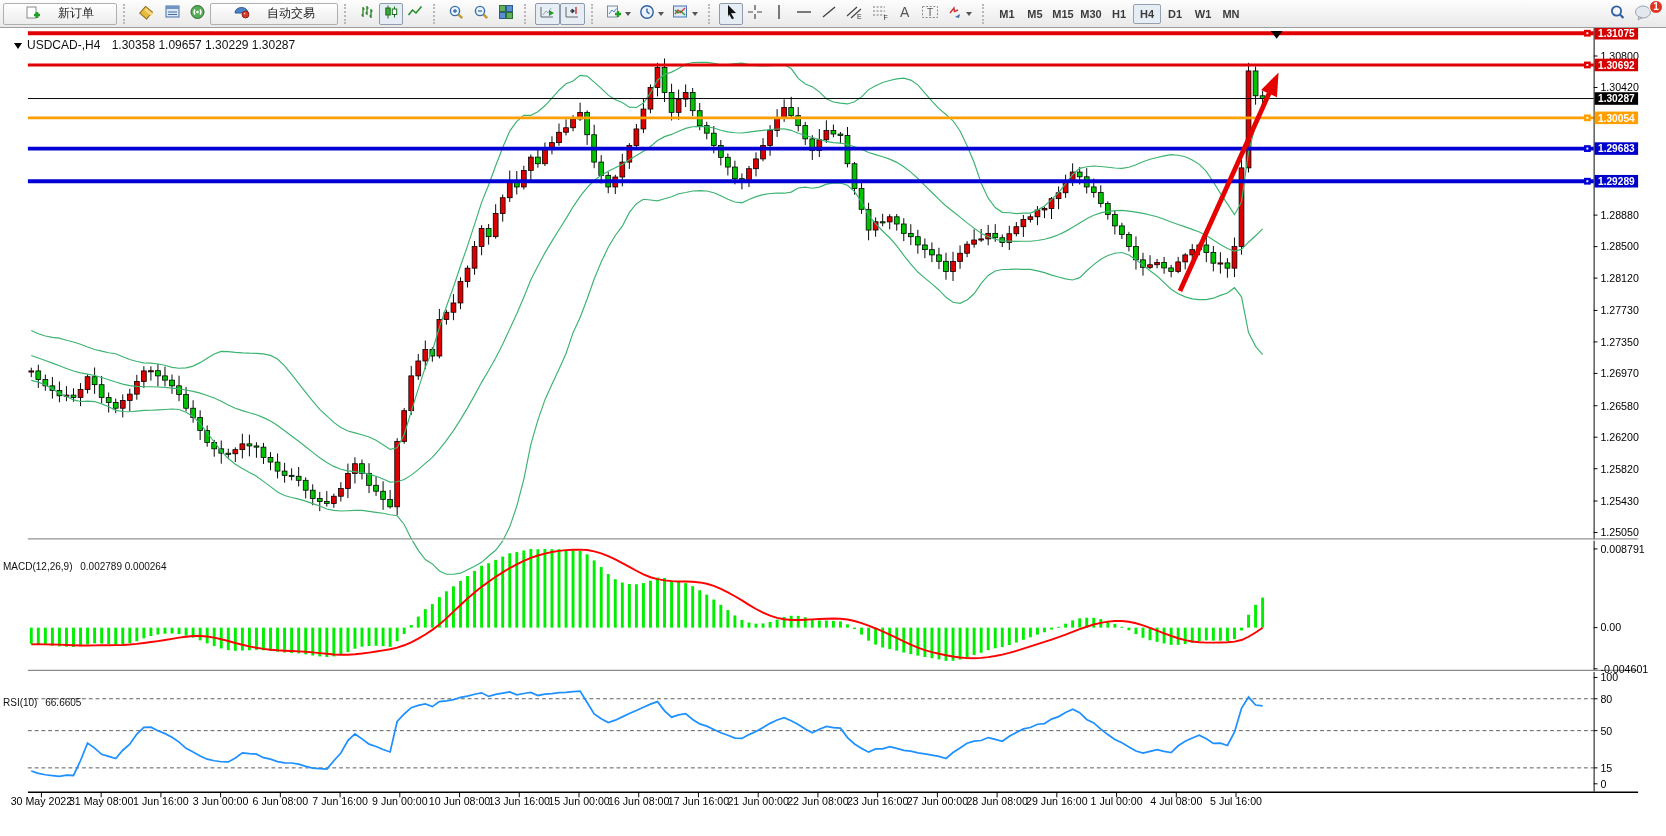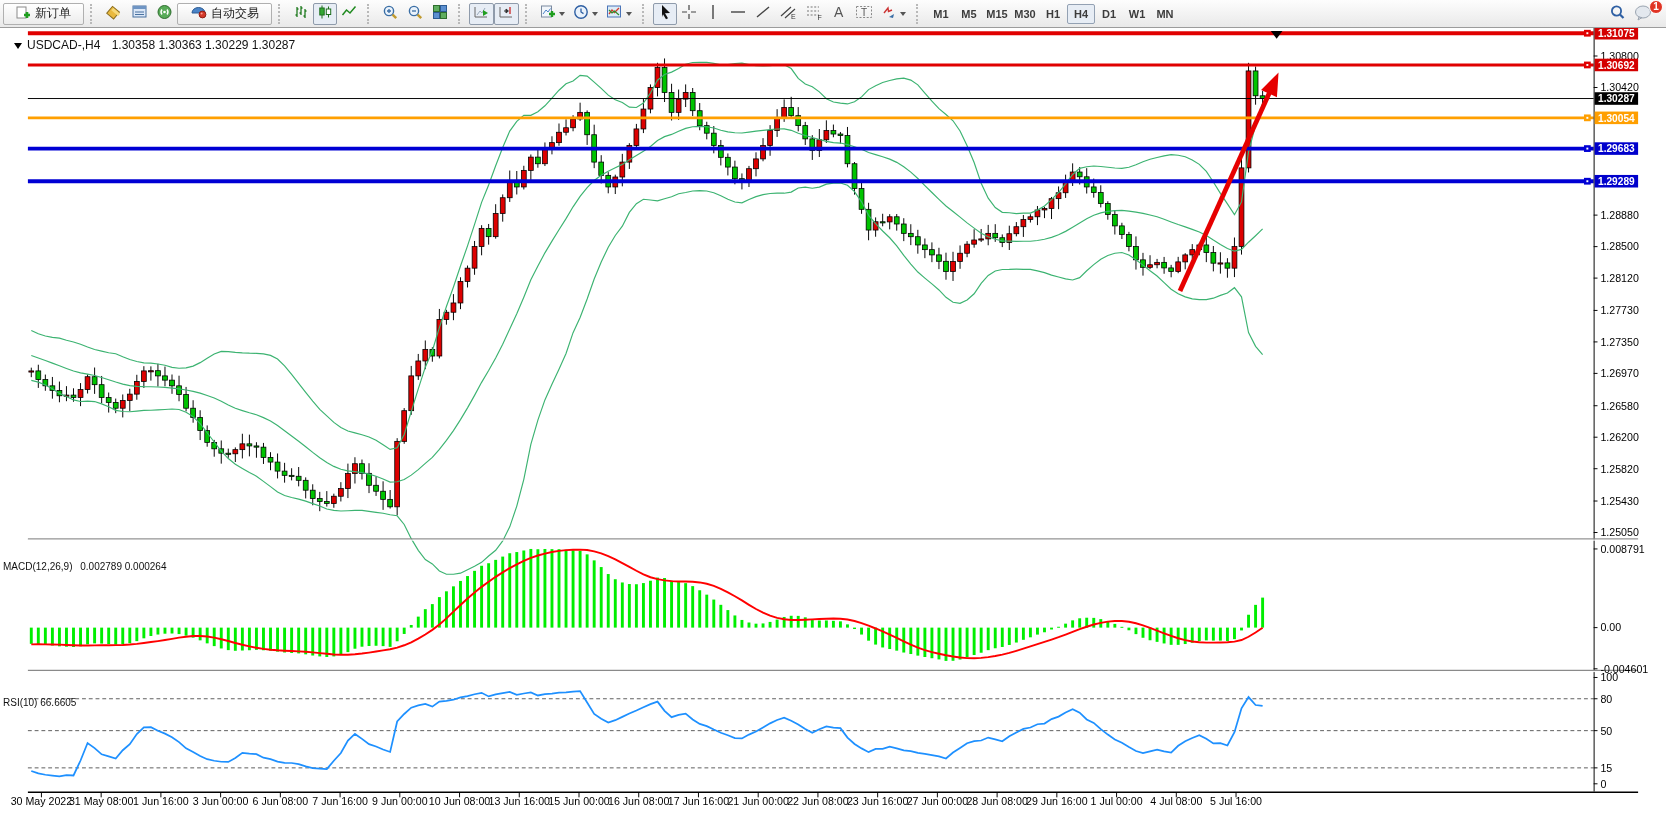--- a/index.html
+++ b/index.html
@@ -1,19 +1,19 @@
 <!DOCTYPE html>
 <html><head>
 <meta charset="utf-8">
 <style>
 *{box-sizing:border-box;margin:0;padding:0}
 html,body{width:1666px;height:836px;overflow:hidden;background:#fff;font-family:"Liberation Sans",sans-serif;position:relative}
 .toolbar{position:absolute;top:0;left:0;width:1666px;height:28px;background:linear-gradient(#fdfdfd,#e9e9e9);border-bottom:1px solid #9c9c9c;display:flex;align-items:center;padding:0 3px;z-index:5}
 .tbtn{height:22px;min-width:24px;display:flex;align-items:center;justify-content:center;padding:0 3px;border:1px solid transparent;border-radius:2px;color:#222;font-size:12px;white-space:nowrap}
-.tbtn.textbtn{padding:0 12px;gap:4px;border:1px solid #b0b0b0;background:linear-gradient(#ffffff,#ececec)}
+.tbtn.textbtn{padding:0 22px;gap:17px;border:1px solid #b0b0b0;background:linear-gradient(#ffffff,#ececec)}
 .tbtn.active{border:1px solid #8f9bab;background:#e7edf5}
 .sep{width:7px;height:20px;border-left:2px dotted #b9b9b9;margin:0 4px 0 6px}
 .tfgroup{display:flex;align-items:flex-end}
 .tfbtn{width:28px;height:20px;font-size:11px;font-weight:bold;color:#3c3c3c;display:flex;align-items:center;justify-content:center;border:1px solid transparent;border-radius:2px}
 .tfbtn.active{border:1px solid #93a1b3;background:#e7edf5}
 .caret{width:0;height:0;border-left:3px solid transparent;border-right:3px solid transparent;border-top:4px solid #555;margin-left:3px}
 .spacer{flex:1}
 .chat-wrap{position:relative;margin-right:6px}
 .badge{position:absolute;top:-4px;right:-7px;background:#e03424;color:#fff;font-size:10px;font-weight:bold;border-radius:8px;min-width:14px;height:14px;display:flex;align-items:center;justify-content:center;padding:0 3px;border:1px solid #fff}
 .overlay-label{position:absolute;z-index:4;font-size:12px;color:#111;white-space:nowrap}
@@ -902,22 +902,22 @@
     </g>
     <g>
       <line x1="1192" y1="300" x2="1288.076263466207" y2="87.12514173173777" stroke="#e60000" stroke-width="5"></line>
       <polygon points="1294,74 1292.3303193593474,99.57757155318367 1275.9238921946753,92.17290088594223" fill="#e60000"></polygon>
       <polygon points="1286,31 1298,31 1292,39" fill="#000"></polygon>
     </g>
   </svg>
 
 <div class="overlay-label" id="chart-title">
   <span class="symbol-marker"></span><span>USDCAD-,H4</span>
-  <span style="margin-left:8px">1.30358 1.30363 1.30229 1.30287</span>
+  <span style="margin-left:8px">1.30358 1.09657 1.30229 1.30287</span>
 </div>
 <div class="overlay-label" id="macd-label">
   <span>MACD(12,26,9)</span>
   <span style="margin-left:5px">0.002789 0.000264</span>
 </div>
 <div class="overlay-label" id="rsi-label">
   <span>RSI(10)</span>
-  <span style="">66.6605</span>
+  <span style="margin-left:5px">66.6605</span>
 </div>
 
 </body></html>

